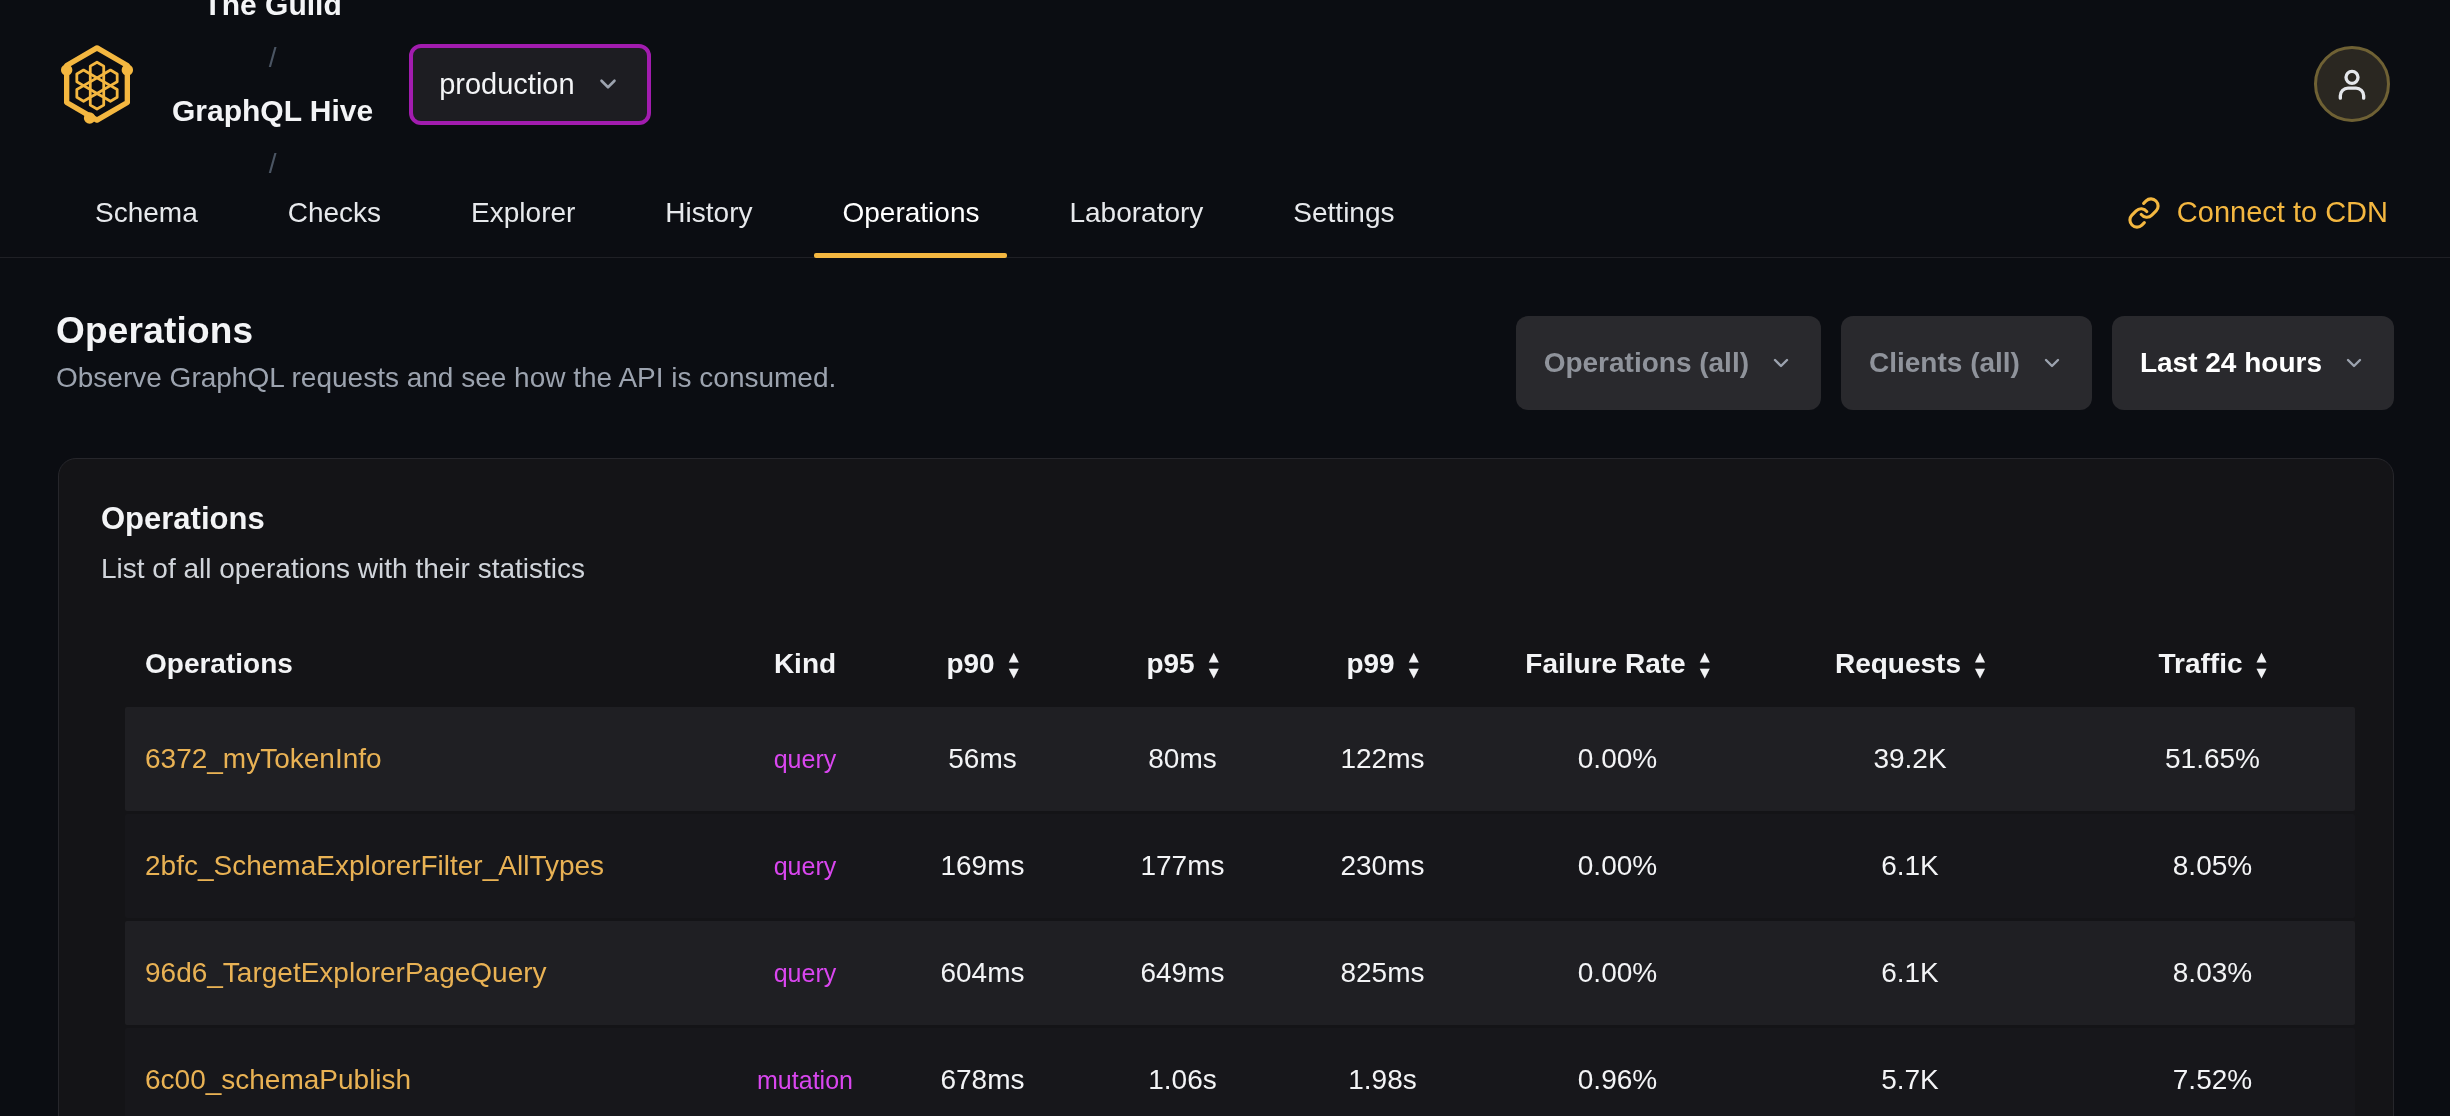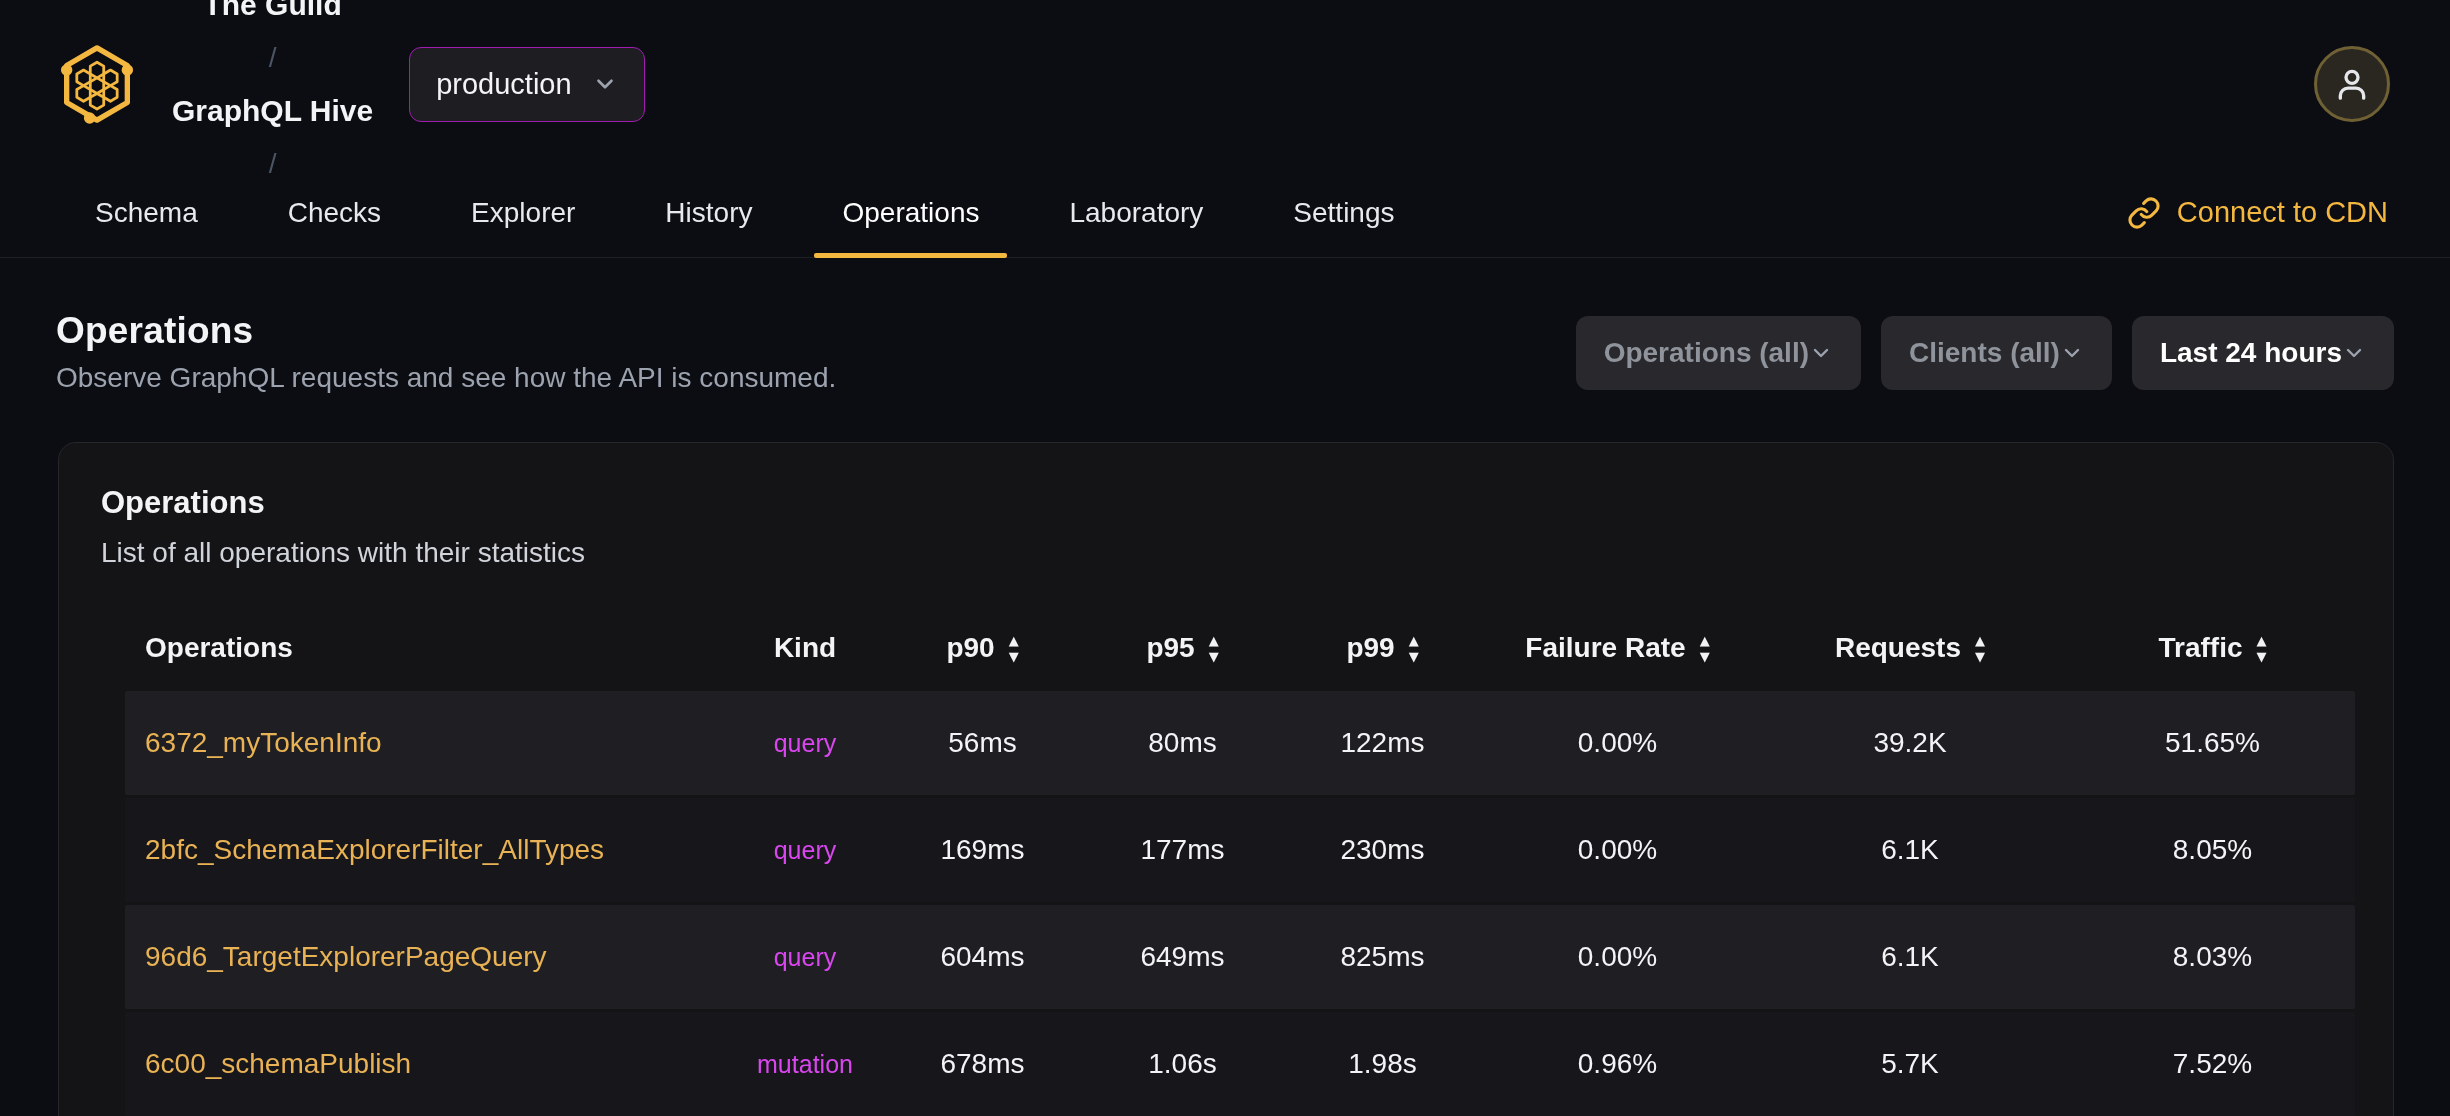--- a/index.html
+++ b/index.html
@@ -23,21 +23,21 @@
   
   .topbar{
     display:flex;align-items:center;
     height:168px;padding:0 60px 0 56px;
   }
   .logo{width:82px;height:82px;flex:0 0 auto;margin-right:34px;}
   .crumb{display:flex;align-items:center;gap:20px;font-size:30px;font-weight:600;flex-direction:column;}
   .crumb .sep{color:#4b5563;font-weight:400;font-size:28px;}
   .target-btn{
     display:flex;align-items:center;gap:20px;
-    background:#1d1d22;border:1px solid #a21caf;border-radius:12px;
+    background:#1d1d22;border:4px solid #a21caf;border-radius:12px;
     padding:20px 26px;margin-left:36px;
     color:var(--text);font-size:29px;font-weight:500;cursor:pointer;
   }
   .chev{width:26px;height:26px;stroke:#9ca3af;fill:none;stroke-width:2.4;stroke-linecap:round;stroke-linejoin:round;}
   .spacer{flex:1;}
   .avatar{
     width:76px;height:76px;border-radius:50%;
     background:#2a2721;border:3px solid #6f6134;
     display:flex;align-items:center;justify-content:center;cursor:pointer;
   }
@@ -66,23 +66,23 @@
   .cdn-link svg{width:34px;height:34px;stroke:var(--accent);fill:none;stroke-width:2.2;stroke-linecap:round;stroke-linejoin:round;}
   
   .page-head{
     display:flex;align-items:flex-start;justify-content:space-between;
     padding:52px 56px 0 56px;
   }
   .page-title{font-size:37px;font-weight:700;letter-spacing:.2px;}
   .page-sub{font-size:28px;color:var(--muted);margin-top:10px;}
   .filters{display:flex;gap:20px;margin-top:6px;}
   .filter-btn{
-    display:flex;align-items:center;
+    display:flex;align-items:center;gap:20px;
     background:#29292d;border:none;border-radius:12px;
-    padding:0 28px;height:74px;
+    padding:0 28px;height:94px;
     font-size:28px;font-weight:600;cursor:pointer;
     font-family:inherit;
   }
   .filter-btn.dim{color:#8f939b;}
   .filter-btn.lit{color:#ffffff;}
   .filter-btn .chev{width:24px;height:24px;}
   
   .card{
     margin:48px 56px 0 58px;
     background:var(--card-bg);

